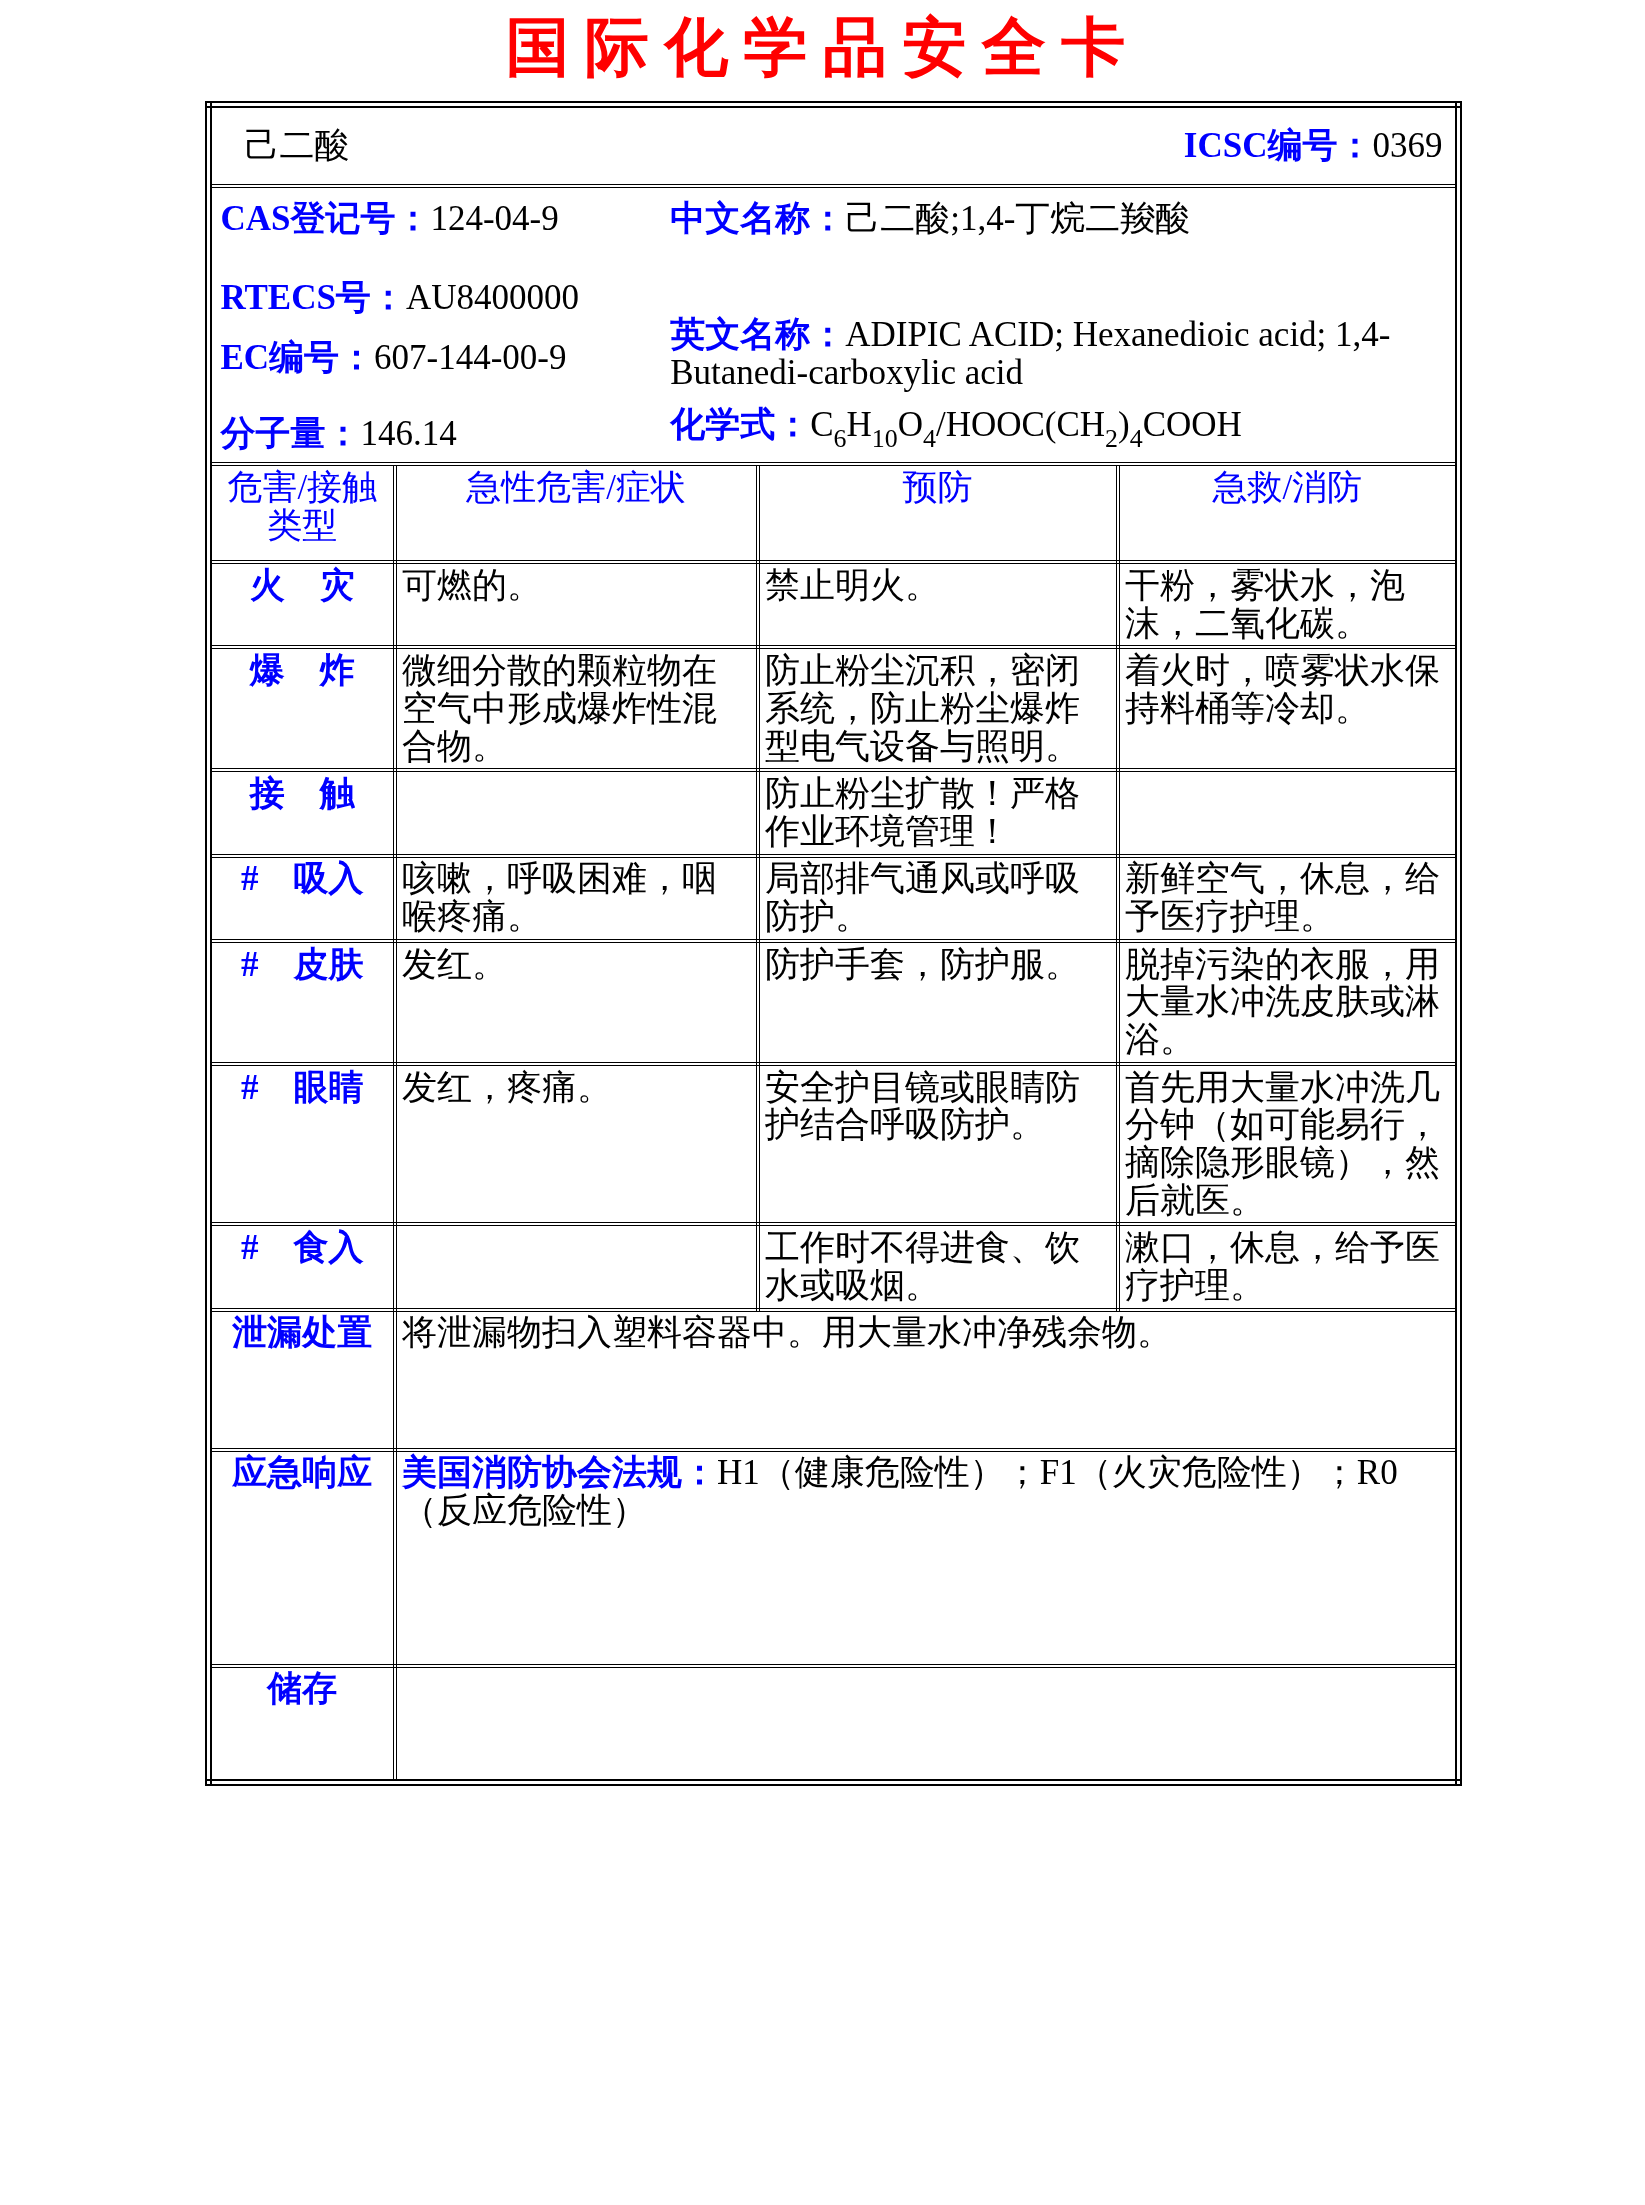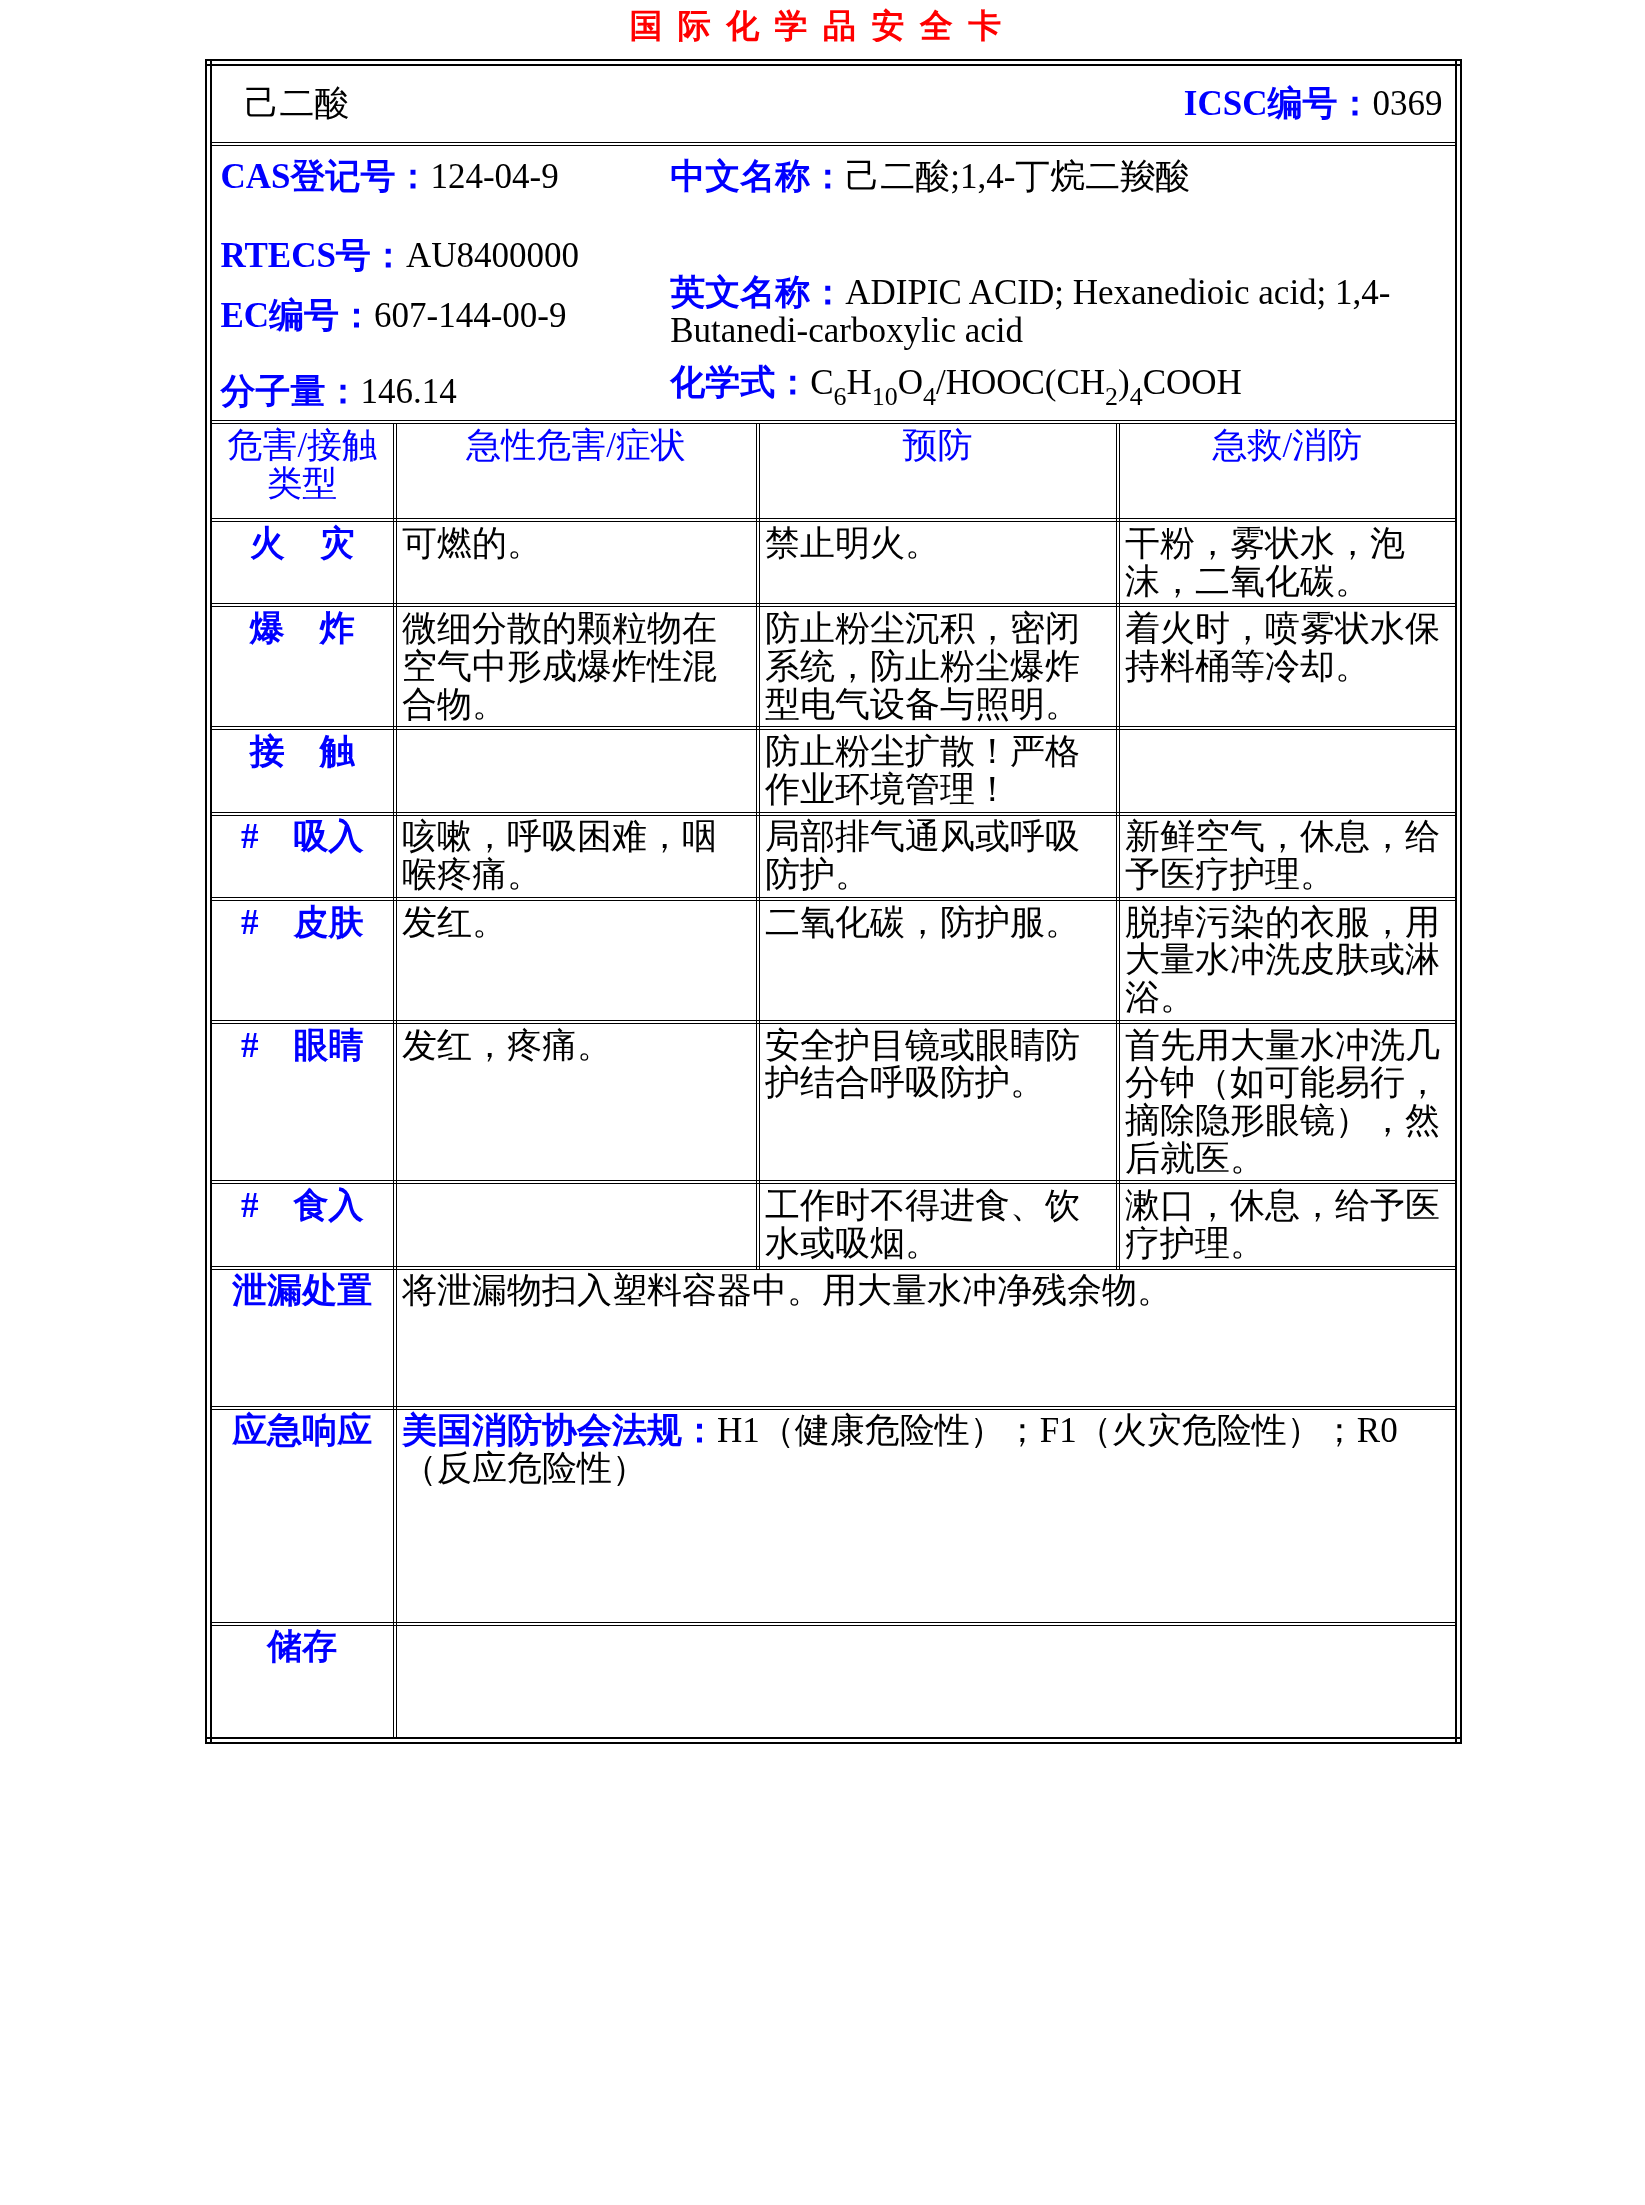--- a/index.html
+++ b/index.html
@@ -5,21 +5,21 @@
   html,body{margin:0;padding:0;background:#ffffff;}
   body{
     width:1646px;height:2205px;position:relative;
     font-family:"Liberation Serif","DejaVu Serif",serif;
     color:#000000;
   }
   .page-title{
     text-align:center;
     color:#ff0000;
     font-weight:bold;
-    font-size:33px;
+    font-size:64px;
     letter-spacing:15.4px;
     padding-top:4.2px;
     font-family:"Liberation Sans","DejaVu Sans",sans-serif;
   }
   table.icsc{
     border-collapse:collapse;
     table-layout:fixed;
     width:1250px;
     margin-left:205px;
     margin-top:9.8px;
@@ -155,21 +155,21 @@
   <tr style="height:82px;">
     <td class="label-cell">#　吸入</td>
     <td>咳嗽，呼吸困难，咽喉疼痛。</td>
     <td>局部排气通风或呼吸防护。</td>
     <td>新鲜空气，休息，给予医疗护理。</td>
   </tr>
 
   <tr style="height:120px;">
     <td class="label-cell">#　皮肤</td>
     <td>发红。</td>
-    <td>二氧化碳，防护服。</td>
+    <td>防护手套，防护服。</td>
     <td>脱掉污染的衣服，用大量水冲洗皮肤或淋浴。</td>
   </tr>
 
   <tr style="height:152px;">
     <td class="label-cell">#　眼睛</td>
     <td>发红，疼痛。</td>
     <td>安全护目镜或眼睛防护结合呼吸防护。</td>
     <td>首先用大量水冲洗几分钟（如可能易行，摘除隐形眼镜），然后就医。</td>
   </tr>
 

